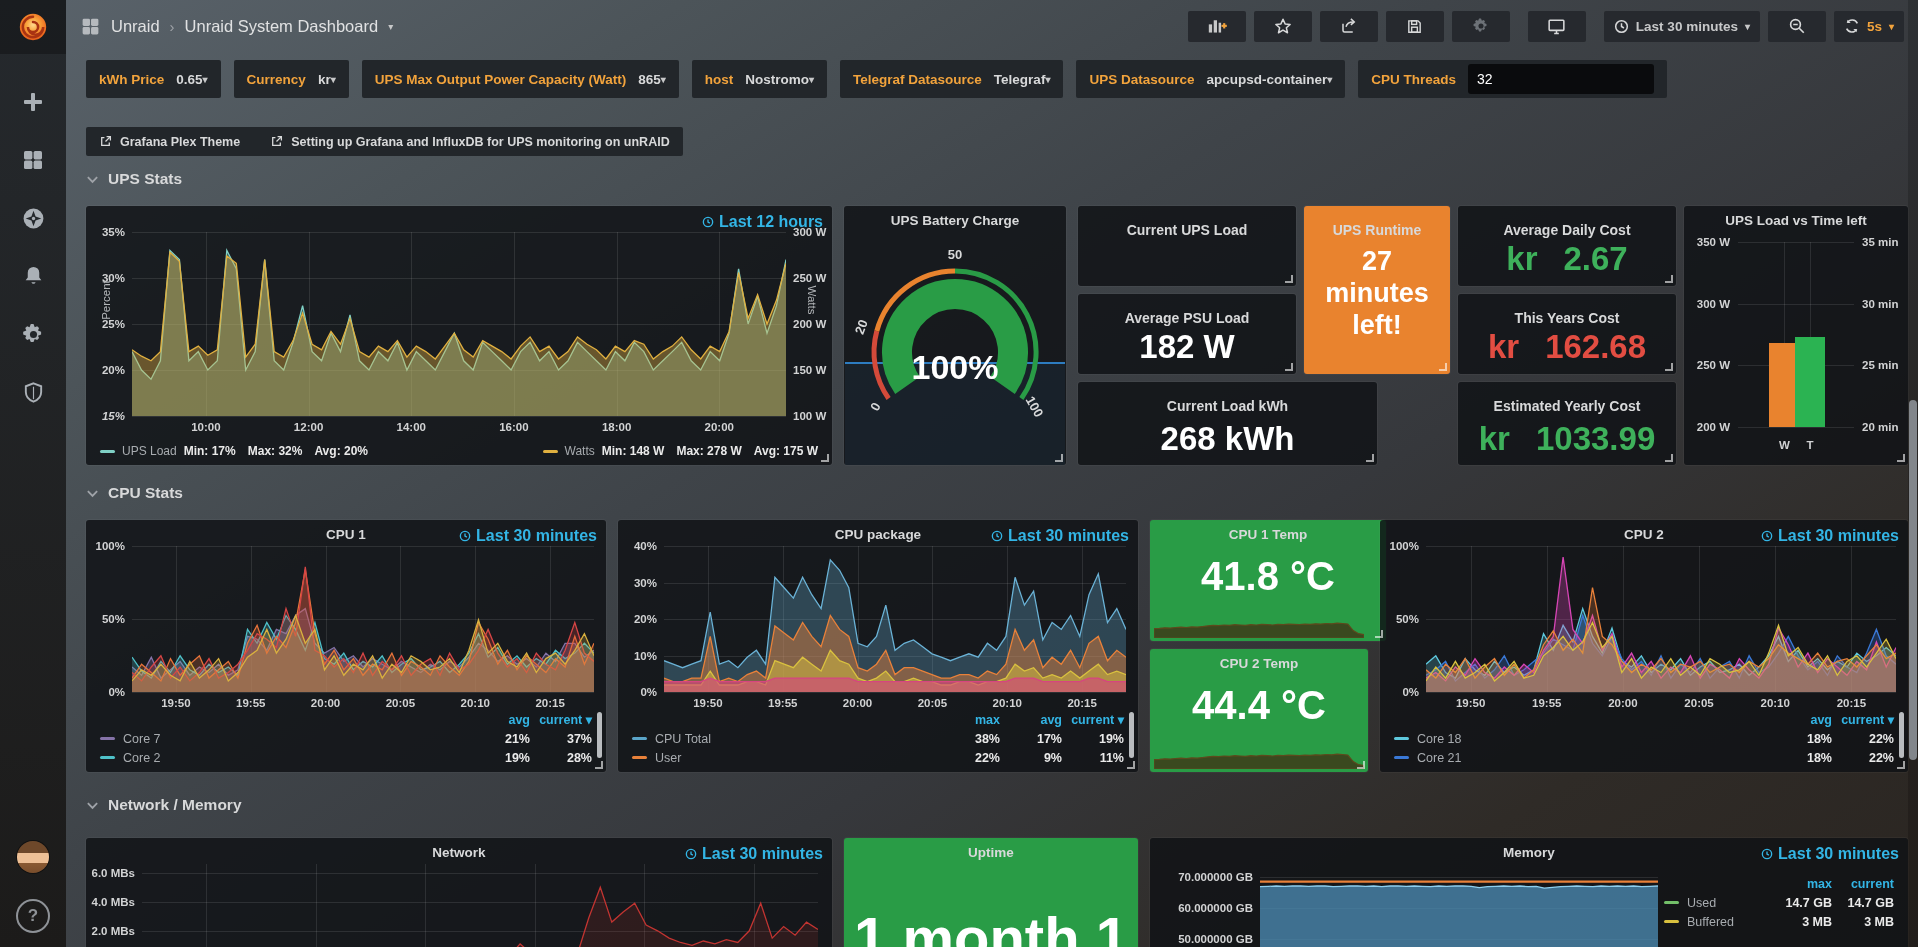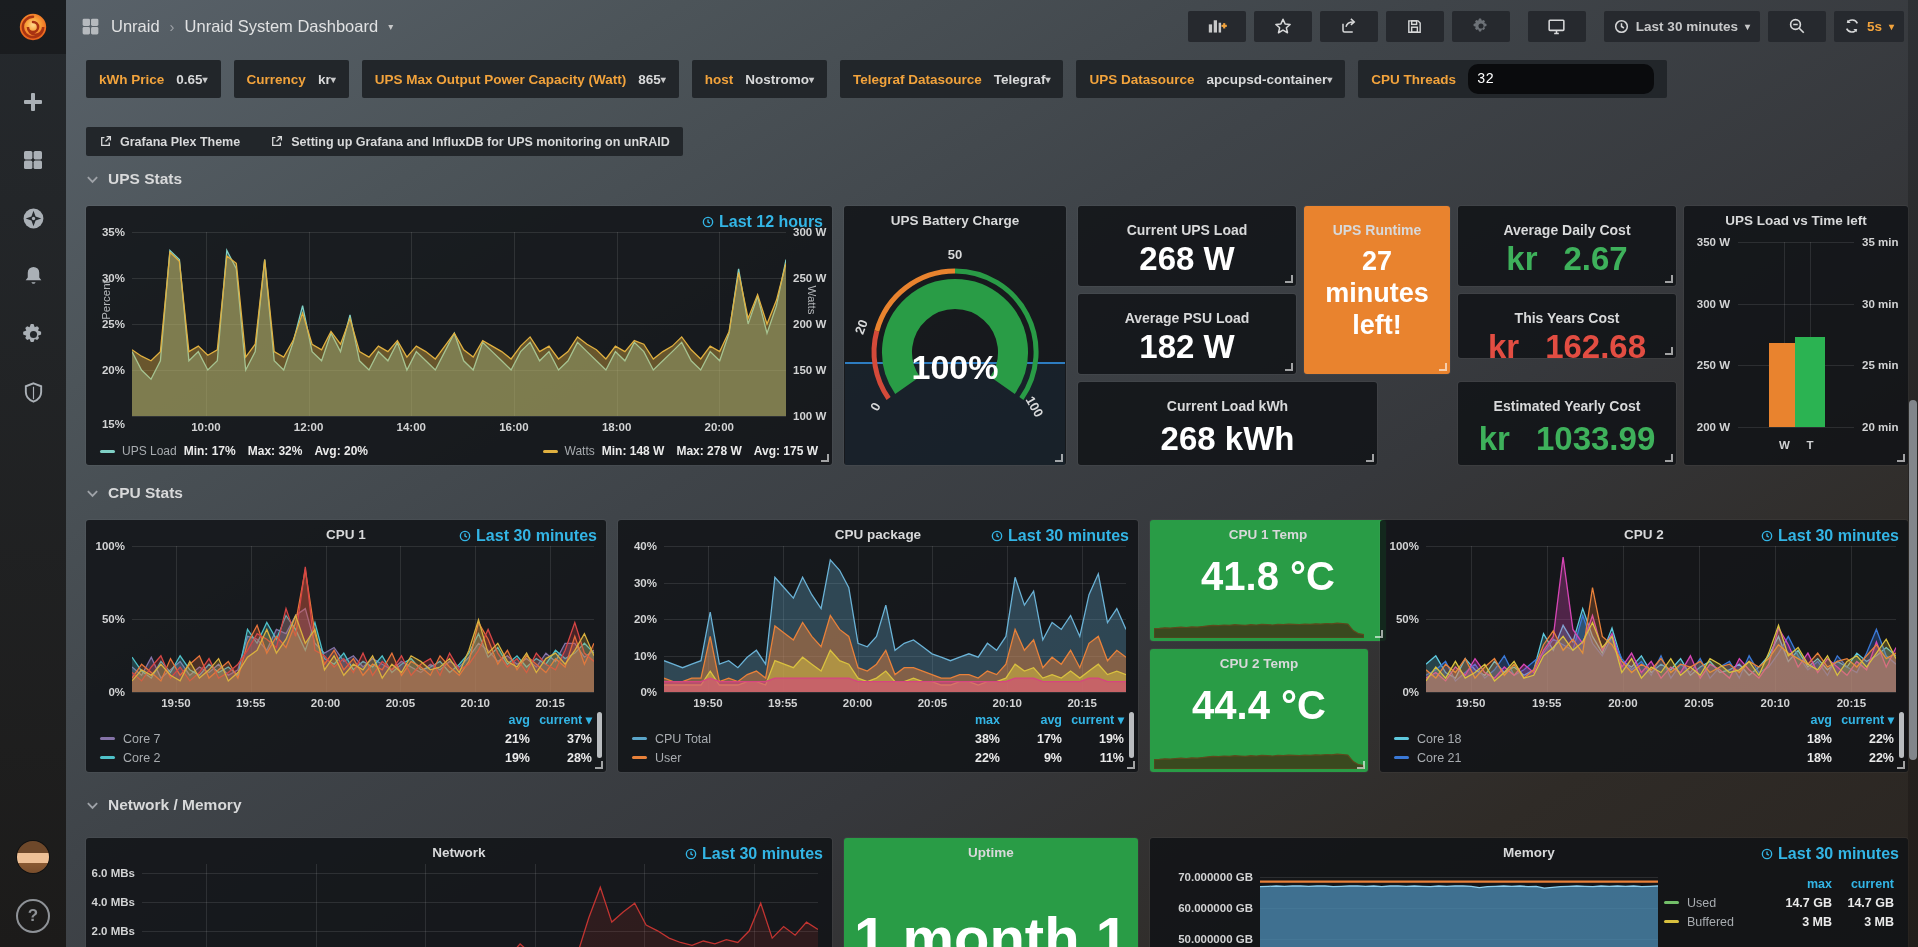--- a/index.html
+++ b/index.html
@@ -28,21 +28,21 @@
   .nav-btn.dim{color:#6d7278;}
   .gap8{width:2px;}
   .caret{font-size:10px;color:#c7c8c9;}
   .accent{color:#f2a33c;}
   
   .vars-row{position:absolute;left:86px;top:60px;display:flex;gap:13px;z-index:7;}
   .var-box{height:38px;background:#22262a;border-radius:2px;display:flex;align-items:center;padding:0 13px;gap:12px;}
   .var-label{color:#f2a33c;font-size:13.5px;font-weight:700;white-space:nowrap;}
   .var-value{color:#d8d9da;font-size:13.5px;font-weight:700;display:flex;align-items:center;cursor:pointer;white-space:nowrap;}
   .var-input{background:#0a0b0d;border:0;outline:0;color:#fff;font-size:14px;width:168px;height:30px;padding:0 9px;
-    font-family:Liberation Mono, monospace;border-radius:10px;}
+    font-family:Liberation Sans, sans-serif;border-radius:3px;}
   .links-row{position:absolute;left:86px;top:127px;height:29px;background:#22262a;display:flex;align-items:center;
     padding:0 13px;gap:30px;border-radius:2px;z-index:7;}
   .dash-link{display:flex;gap:8px;align-items:center;color:#d8d9da;font-size:12.5px;font-weight:700;cursor:pointer;}
   
   .section-header{position:absolute;display:flex;align-items:center;gap:9px;color:#d8d9da;font-size:15.5px;font-weight:700;cursor:pointer;z-index:6;}
   .section-header svg{color:#9fa3a8;}
   .panel{position:absolute;background:rgba(16,18,21,.84);border-radius:3px;overflow:hidden;
     box-shadow:0 0 0 1px rgba(255,255,255,.035);}
   .p-title{position:absolute;top:7px;left:0;right:0;text-align:center;font-size:13.5px;font-weight:700;color:#d8d9da;z-index:3;cursor:pointer;}
   .time-badge{position:absolute;top:7px;right:9px;color:#33b5e5;font-size:16px;font-weight:700;display:flex;gap:5px;
@@ -332,21 +332,21 @@
           <path d="M0.0 119.6L9.5 138.0L19.0 147.2L28.4 128.8L37.9 18.4L47.4 27.6L56.9 128.8L66.3 119.6L75.8 138.0L85.3 128.8L94.8 18.4L104.3 36.8L113.7 138.0L123.2 119.6L132.7 27.6L142.2 128.8L151.7 138.0L161.1 110.4L170.6 73.6L180.1 119.6L189.6 128.8L199.0 101.2L208.5 119.6L218.0 82.8L227.5 128.8L237.0 138.0L246.4 119.6L255.9 128.8L265.4 110.4L274.9 138.0L284.3 119.6L293.8 128.8L303.3 138.0L312.8 119.6L322.3 101.2L331.7 128.8L341.2 138.0L350.7 110.4L360.2 119.6L369.7 128.8L379.1 138.0L388.6 119.6L398.1 110.4L407.6 128.8L417.0 119.6L426.5 138.0L436.0 128.8L445.5 110.4L455.0 119.6L464.4 128.8L473.9 138.0L483.4 119.6L492.9 128.8L502.3 110.4L511.8 119.6L521.3 138.0L530.8 128.8L540.3 119.6L549.7 110.4L559.2 128.8L568.7 138.0L578.2 119.6L587.7 128.8L597.1 101.2L606.6 36.8L616.1 92.0L625.6 64.4L635.0 101.2L644.5 73.6L654.0 27.6L654 184L0 184Z" fill="#7fd0c5" fill-opacity="0.35"></path>
           <path d="M0.0 119.6L9.5 138.0L19.0 147.2L28.4 128.8L37.9 18.4L47.4 27.6L56.9 128.8L66.3 119.6L75.8 138.0L85.3 128.8L94.8 18.4L104.3 36.8L113.7 138.0L123.2 119.6L132.7 27.6L142.2 128.8L151.7 138.0L161.1 110.4L170.6 73.6L180.1 119.6L189.6 128.8L199.0 101.2L208.5 119.6L218.0 82.8L227.5 128.8L237.0 138.0L246.4 119.6L255.9 128.8L265.4 110.4L274.9 138.0L284.3 119.6L293.8 128.8L303.3 138.0L312.8 119.6L322.3 101.2L331.7 128.8L341.2 138.0L350.7 110.4L360.2 119.6L369.7 128.8L379.1 138.0L388.6 119.6L398.1 110.4L407.6 128.8L417.0 119.6L426.5 138.0L436.0 128.8L445.5 110.4L455.0 119.6L464.4 128.8L473.9 138.0L483.4 119.6L492.9 128.8L502.3 110.4L511.8 119.6L521.3 138.0L530.8 128.8L540.3 119.6L549.7 110.4L559.2 128.8L568.7 138.0L578.2 119.6L587.7 128.8L597.1 101.2L606.6 36.8L616.1 92.0L625.6 64.4L635.0 101.2L644.5 73.6L654.0 27.6" fill="none" stroke="#7fd0c5" stroke-width="1.3" vector-effect="non-scaling-stroke"></path>
           <path d="M0.0 117.8L9.5 124.2L19.0 128.8L28.4 119.6L37.9 20.2L47.4 29.4L56.9 119.6L66.3 114.1L75.8 123.3L85.3 117.8L94.8 23.9L104.3 31.3L113.7 125.1L123.2 112.2L132.7 27.6L142.2 119.6L151.7 125.1L161.1 108.6L170.6 81.0L180.1 112.2L189.6 117.8L199.0 99.4L208.5 112.2L218.0 86.5L227.5 119.6L237.0 125.1L246.4 114.1L255.9 119.6L265.4 108.6L274.9 125.1L284.3 114.1L293.8 119.6L303.3 127.0L312.8 114.1L322.3 101.2L331.7 117.8L341.2 125.1L350.7 108.6L360.2 114.1L369.7 119.6L379.1 127.0L388.6 114.1L398.1 104.9L407.6 119.6L417.0 114.1L426.5 127.0L436.0 119.6L445.5 104.9L455.0 112.2L464.4 117.8L473.9 127.0L483.4 114.1L492.9 119.6L502.3 108.6L511.8 112.2L521.3 127.0L530.8 119.6L540.3 114.1L549.7 104.9L559.2 117.8L568.7 127.0L578.2 114.1L587.7 119.6L597.1 99.4L606.6 40.5L616.1 86.5L625.6 62.6L635.0 92.0L644.5 68.1L654.0 31.3L654 184L0 184Z" fill="#e0b040" fill-opacity="0.4"></path>
           <path d="M0.0 117.8L9.5 124.2L19.0 128.8L28.4 119.6L37.9 20.2L47.4 29.4L56.9 119.6L66.3 114.1L75.8 123.3L85.3 117.8L94.8 23.9L104.3 31.3L113.7 125.1L123.2 112.2L132.7 27.6L142.2 119.6L151.7 125.1L161.1 108.6L170.6 81.0L180.1 112.2L189.6 117.8L199.0 99.4L208.5 112.2L218.0 86.5L227.5 119.6L237.0 125.1L246.4 114.1L255.9 119.6L265.4 108.6L274.9 125.1L284.3 114.1L293.8 119.6L303.3 127.0L312.8 114.1L322.3 101.2L331.7 117.8L341.2 125.1L350.7 108.6L360.2 114.1L369.7 119.6L379.1 127.0L388.6 114.1L398.1 104.9L407.6 119.6L417.0 114.1L426.5 127.0L436.0 119.6L445.5 104.9L455.0 112.2L464.4 117.8L473.9 127.0L483.4 114.1L492.9 119.6L502.3 108.6L511.8 112.2L521.3 127.0L530.8 119.6L540.3 114.1L549.7 104.9L559.2 117.8L568.7 127.0L578.2 114.1L587.7 119.6L597.1 99.4L606.6 40.5L616.1 86.5L625.6 62.6L635.0 92.0L644.5 68.1L654.0 31.3" fill="none" stroke="#e0b040" stroke-width="1.3" vector-effect="non-scaling-stroke"></path>
         </svg>
       </div>
       <div class="ytick" style="left: 0px; width: 39px; text-align: right; top: 26px;">35%</div>
       <div class="ytick" style="left: 0px; width: 39px; text-align: right; top: 72px;">30%</div>
       <div class="ytick" style="left: 0px; width: 39px; text-align: right; top: 118px;">25%</div>
       <div class="ytick" style="left: 0px; width: 39px; text-align: right; top: 164px;">20%</div>
-      <div class="ytick" style="left: 0px; width: 39px; text-align: right; top: 218px;">15%</div>
+      <div class="ytick" style="left: 0px; width: 39px; text-align: right; top: 210px; font-style: italic;">15%</div>
       <div class="ytick" style="right: 0px; width: 39px; text-align: left; top: 26px;">300 W</div>
       <div class="ytick" style="right: 0px; width: 39px; text-align: left; top: 72px;">250 W</div>
       <div class="ytick" style="right: 0px; width: 39px; text-align: left; top: 118px;">200 W</div>
       <div class="ytick" style="right: 0px; width: 39px; text-align: left; top: 164px;">150 W</div>
       <div class="ytick" style="right: 0px; width: 39px; text-align: left; top: 210px;">100 W</div>
       <div class="xtick" style="left: 119.902px; top: 215px;">10:00</div>
       <div class="xtick" style="left: 222.58px; top: 215px;">12:00</div>
       <div class="xtick" style="left: 325.258px; top: 215px;">14:00</div>
       <div class="xtick" style="left: 427.936px; top: 215px;">16:00</div>
       <div class="xtick" style="left: 530.614px; top: 215px;">18:00</div>
@@ -379,21 +379,20 @@
         <text x="18.3" y="95.2" fill="#d8d9da" font-size="13" font-weight="700" text-anchor="middle" dominant-baseline="middle" transform="rotate(-70 18.3 95.2)">20</text>
         <text x="111.0" y="24.0" fill="#d8d9da" font-size="13" font-weight="700" text-anchor="middle" dominant-baseline="middle" transform="rotate(0 111.0 24.0)">50</text>
         <text x="189.6" y="175.1" fill="#d8d9da" font-size="13" font-weight="700" text-anchor="middle" dominant-baseline="middle" transform="rotate(60 189.6 175.1)">100</text>
       </svg>
       <div class="stat-value" style="top: 142px; font-size: 34px; z-index: 3;">100%</div>
       <div class="resize"></div>
     </div>
   <div id="stats-host">
       <div class="panel" style="left: 1078px; top: 206px; width: 218px; height: 80px;">
         <div class="stat-title">Current UPS Load</div>
-        <div class="stat-value" style="top: 34px; font-size: 33px;"><span>268 W</span></div>
         <div class="resize"></div>
       </div>
       <div class="panel" style="left: 1078px; top: 294px; width: 218px; height: 80px;">
         <div class="stat-title">Average PSU Load</div>
         <div class="stat-value" style="top: 34px; font-size: 33px;"><span>182 W</span></div>
         <div class="resize"></div>
       </div>
       <div class="panel" style="left: 1078px; top: 382px; width: 299px; height: 83px;">
         <div class="stat-title">Current Load kWh</div>
         <div class="stat-value" style="top: 38px; font-size: 33px;"><span>268 kWh</span></div>
@@ -402,21 +401,21 @@
       <div class="panel" style="left: 1304px; top: 206px; width: 146px; height: 168px; background: rgb(233, 131, 46);">
         <div class="stat-title">UPS Runtime</div>
         <div class="stat-value" style="top: 40px; font-size: 27px; line-height: 1.18; padding: 0px 8px;">27 minutes left!</div>
         <div class="resize"></div>
       </div>
       <div class="panel" style="left: 1458px; top: 206px; width: 218px; height: 80px;">
         <div class="stat-title">Average Daily Cost</div>
         <div class="stat-value" style="top: 34px; font-size: 33px; color: rgb(62, 177, 91);"><span style="margin-right: 26px;">kr</span><span>2.67</span></div>
         <div class="resize"></div>
       </div>
-      <div class="panel" style="left: 1458px; top: 294px; width: 218px; height: 64px;">
+      <div class="panel" style="left: 1458px; top: 294px; width: 218px; height: 80px;">
         <div class="stat-title">This Years Cost</div>
         <div class="stat-value" style="top: 34px; font-size: 33px; color: rgb(226, 77, 66);"><span style="margin-right: 26px;">kr</span><span>162.68</span></div>
         <div class="resize"></div>
       </div>
       <div class="panel" style="left: 1458px; top: 382px; width: 218px; height: 83px;">
         <div class="stat-title">Estimated Yearly Cost</div>
         <div class="stat-value" style="top: 38px; font-size: 33px; color: rgb(62, 177, 91);"><span style="margin-right: 26px;">kr</span><span>1033.99</span></div>
         <div class="resize"></div>
       </div>
     </div>

